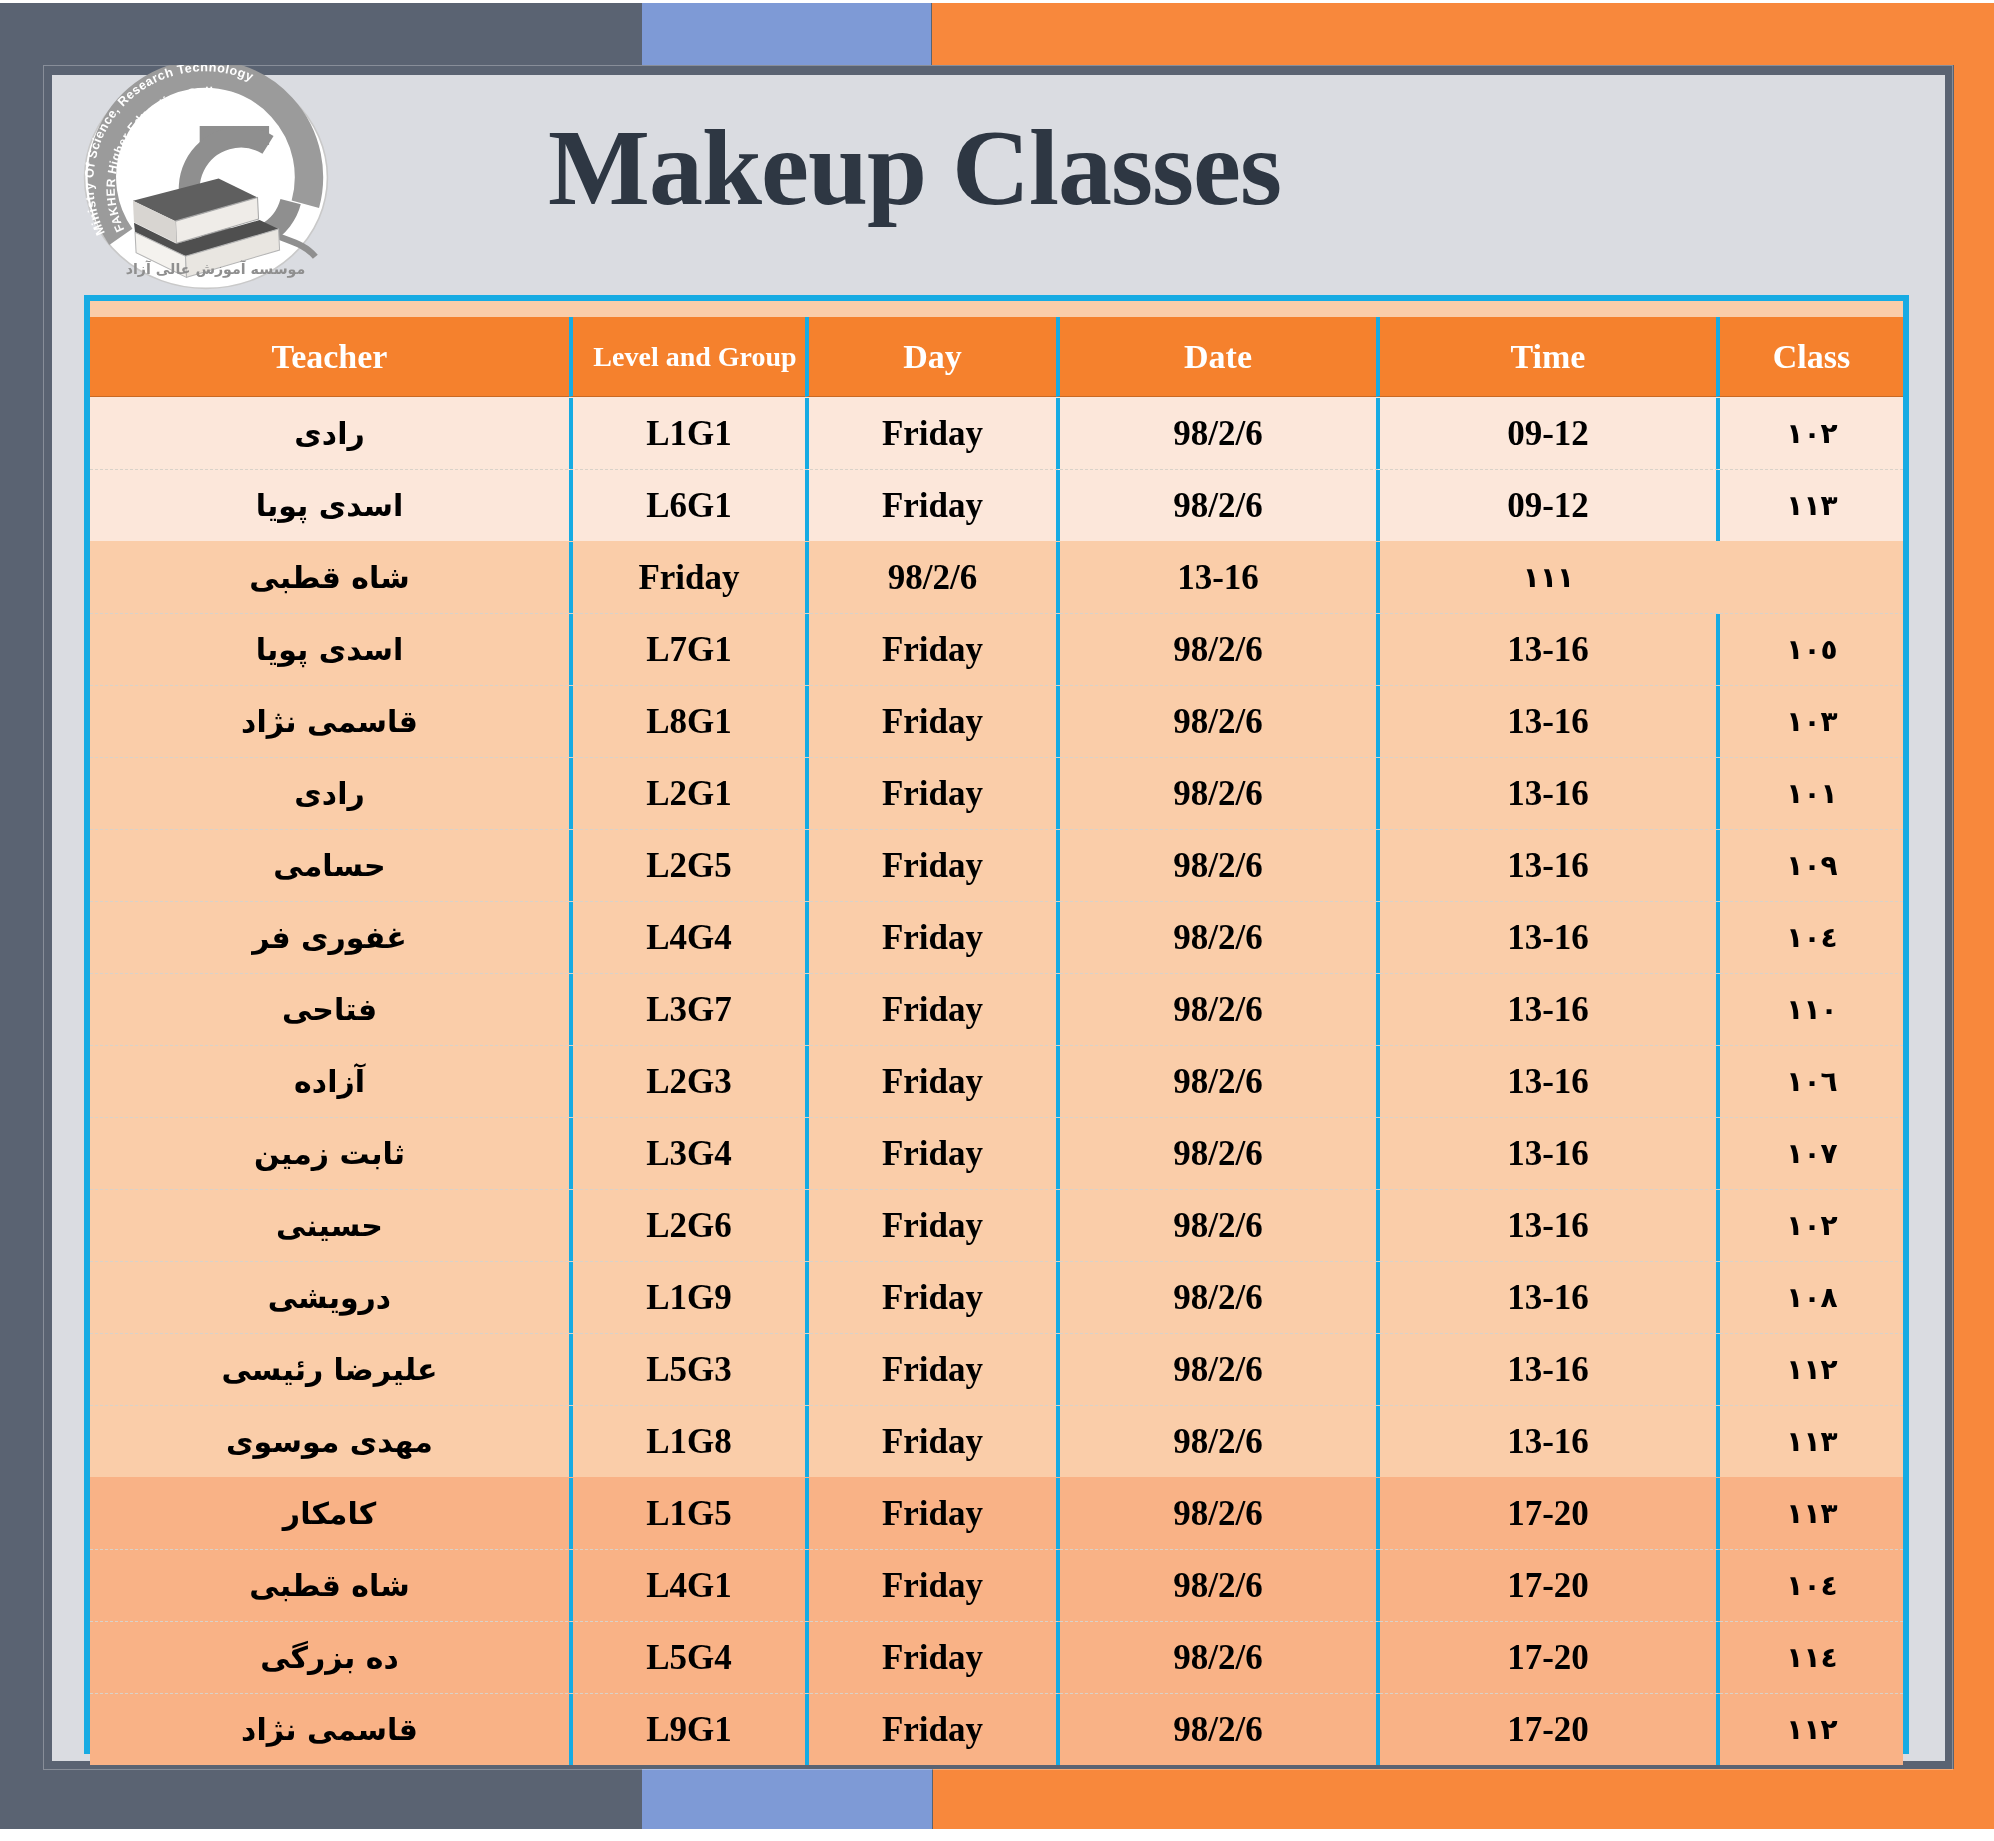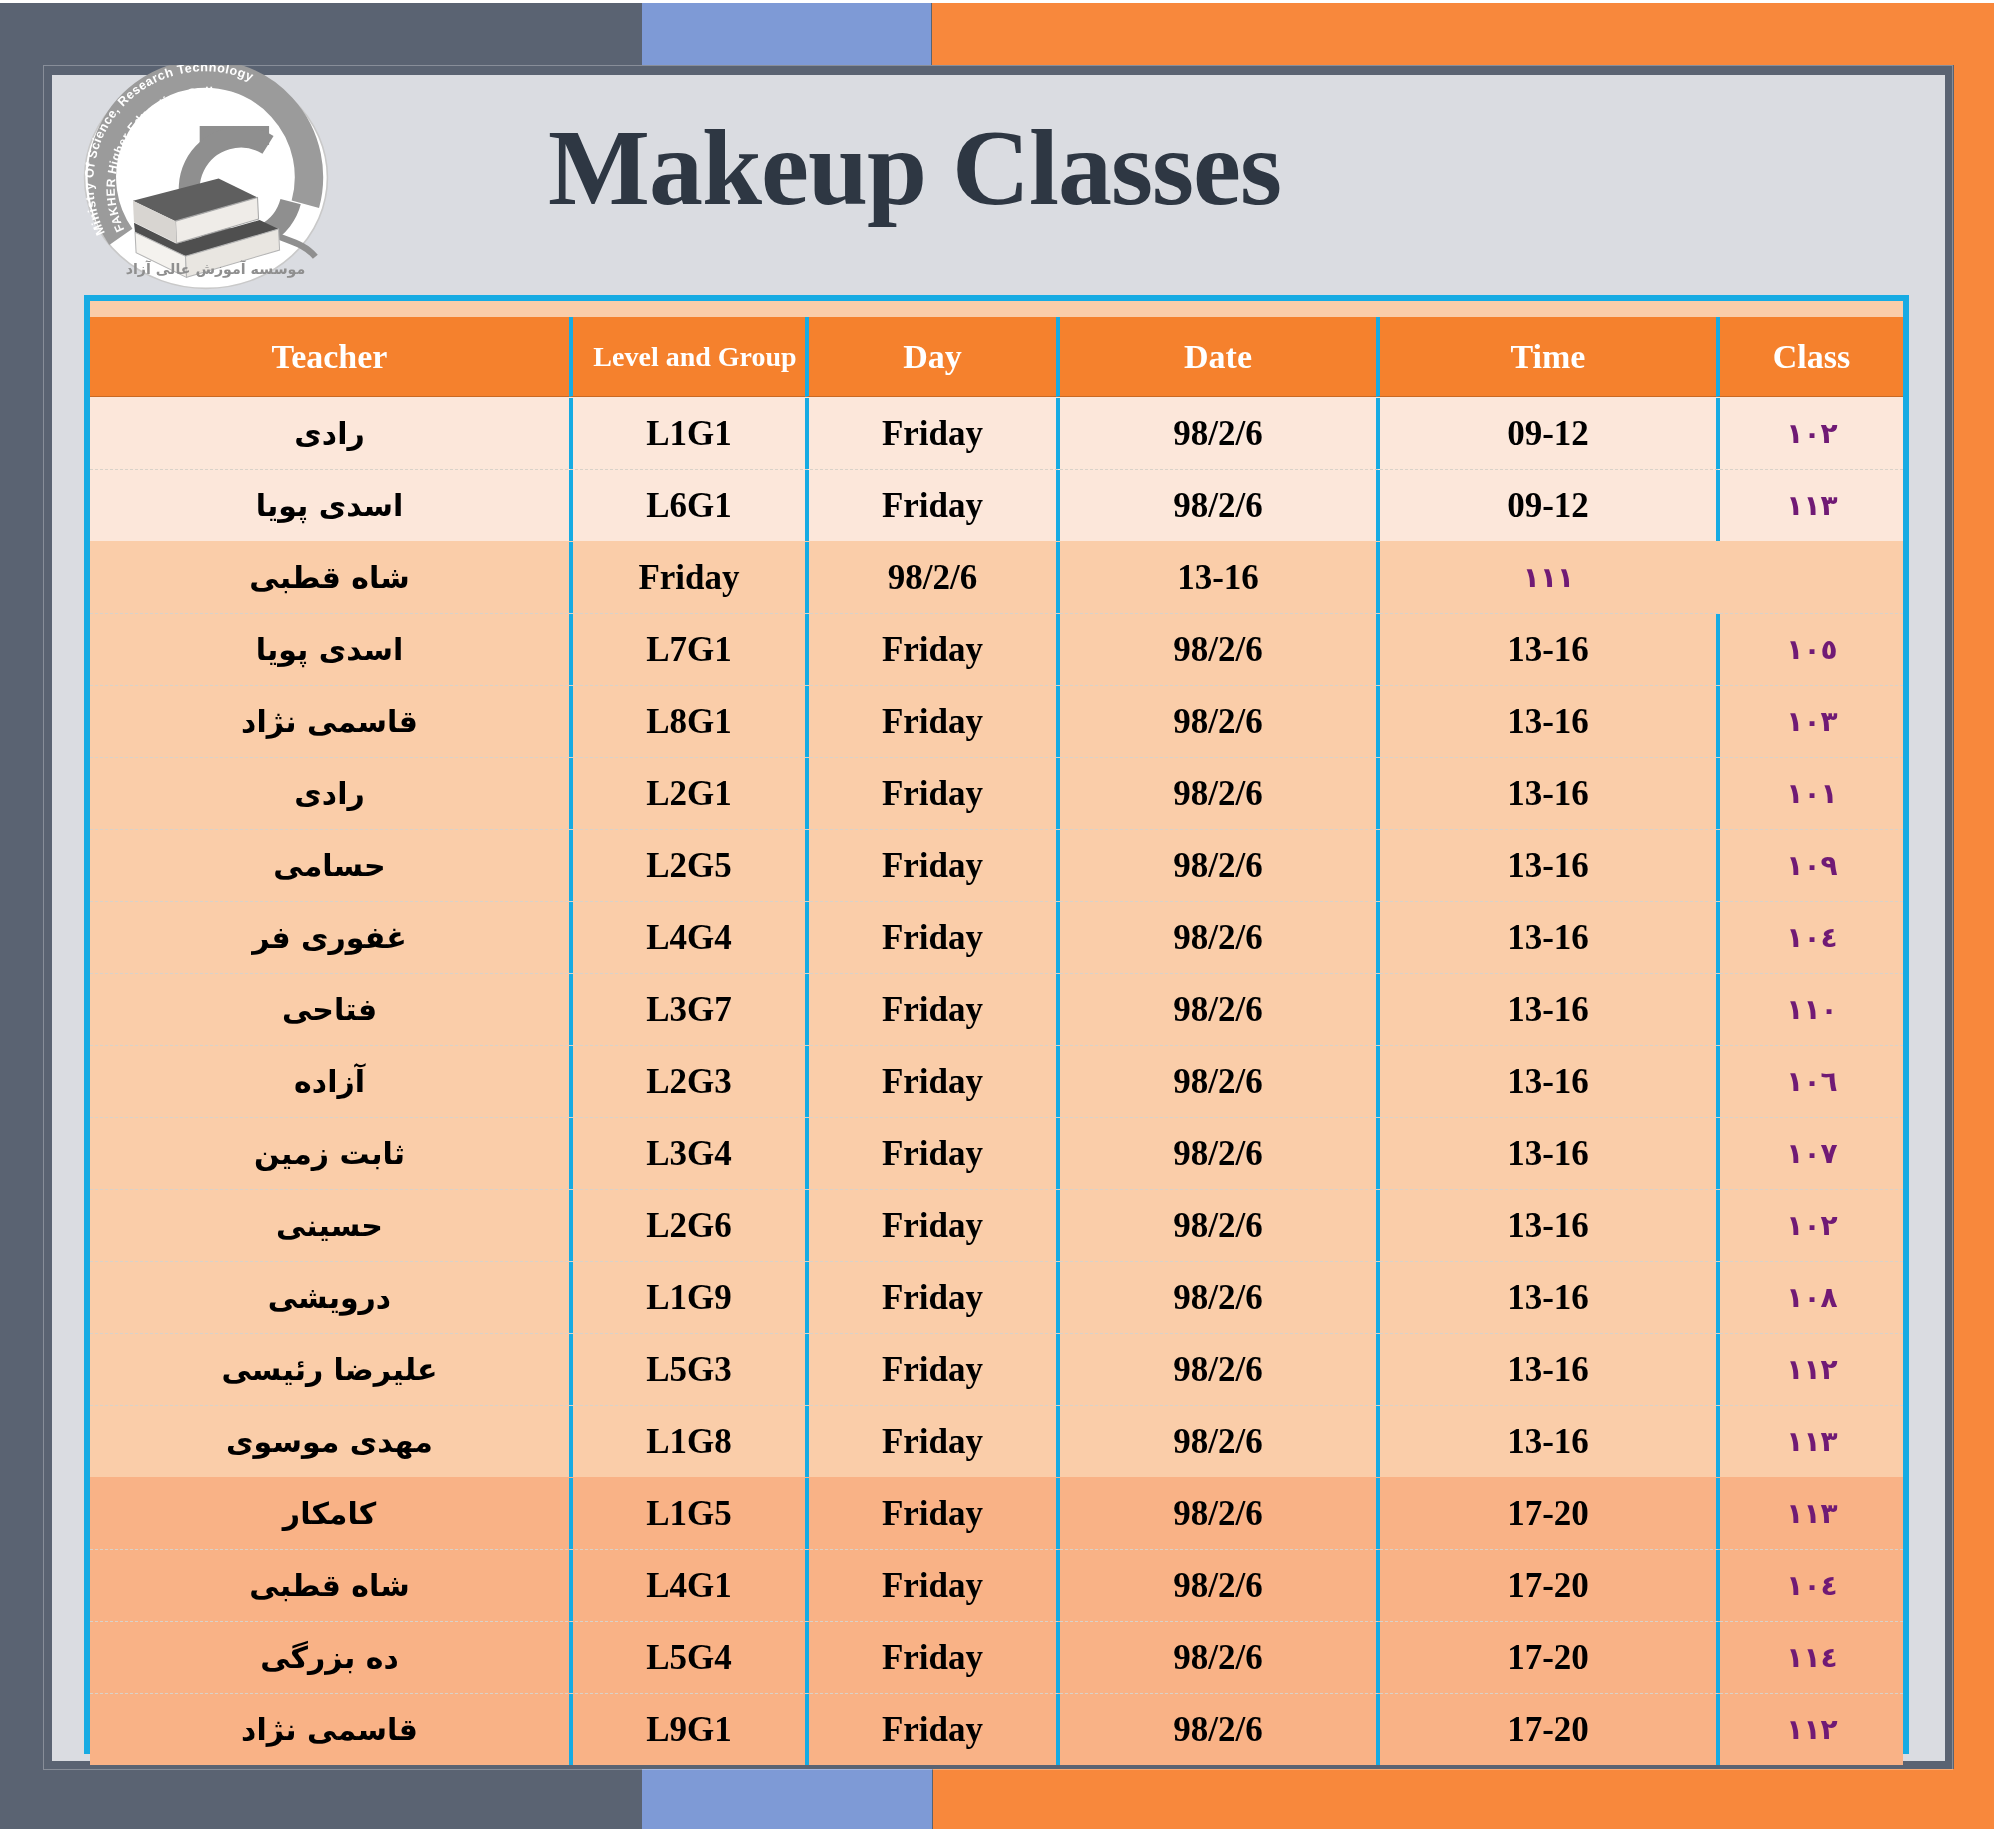--- a/index.html
+++ b/index.html
@@ -29,21 +29,21 @@
   .t-head .cell.small-head{font-size:28px;line-height:1.05;padding-left:12px;}
   .t-body-row{height:72px;box-sizing:border-box;border-top:1.6px dashed transparent;}
   .t-body-row.dashed{border-top-color:#D9D2C9;}
   .row-light{background:#FCE7DA;}
   .row-mid{background:#FACDA9;}
   .row-dark{background:#F9B286;}
   .cell{display:flex;align-items:center;justify-content:center;text-align:center;overflow:hidden;}
   .cell + .cell{border-left:4.2px solid #16ABE3;}
   .cell.en{font-size:35px;font-weight:bold;color:#000;font-family:"Liberation Serif","DejaVu Serif",serif;}
   .cell.fa{font-size:30px;font-weight:bold;color:#000;font-family:"DejaVu Sans",sans-serif;direction:rtl;}
-  .cell.num{font-size:28px;font-weight:bold;color:#701a75;font-family:"DejaVu Sans",sans-serif;
+  .cell.num{font-size:28px;font-weight:bold;color:#000000;font-family:"DejaVu Sans",sans-serif;
         letter-spacing:13.6px;padding-left:1px;direction:ltr;}
 </style>
 </head>
 <body>
 
 <div id="page">
 
   <div class="slate-rect"></div>
   <div class="orange-top"></div>
   <div class="orange-right"></div>

